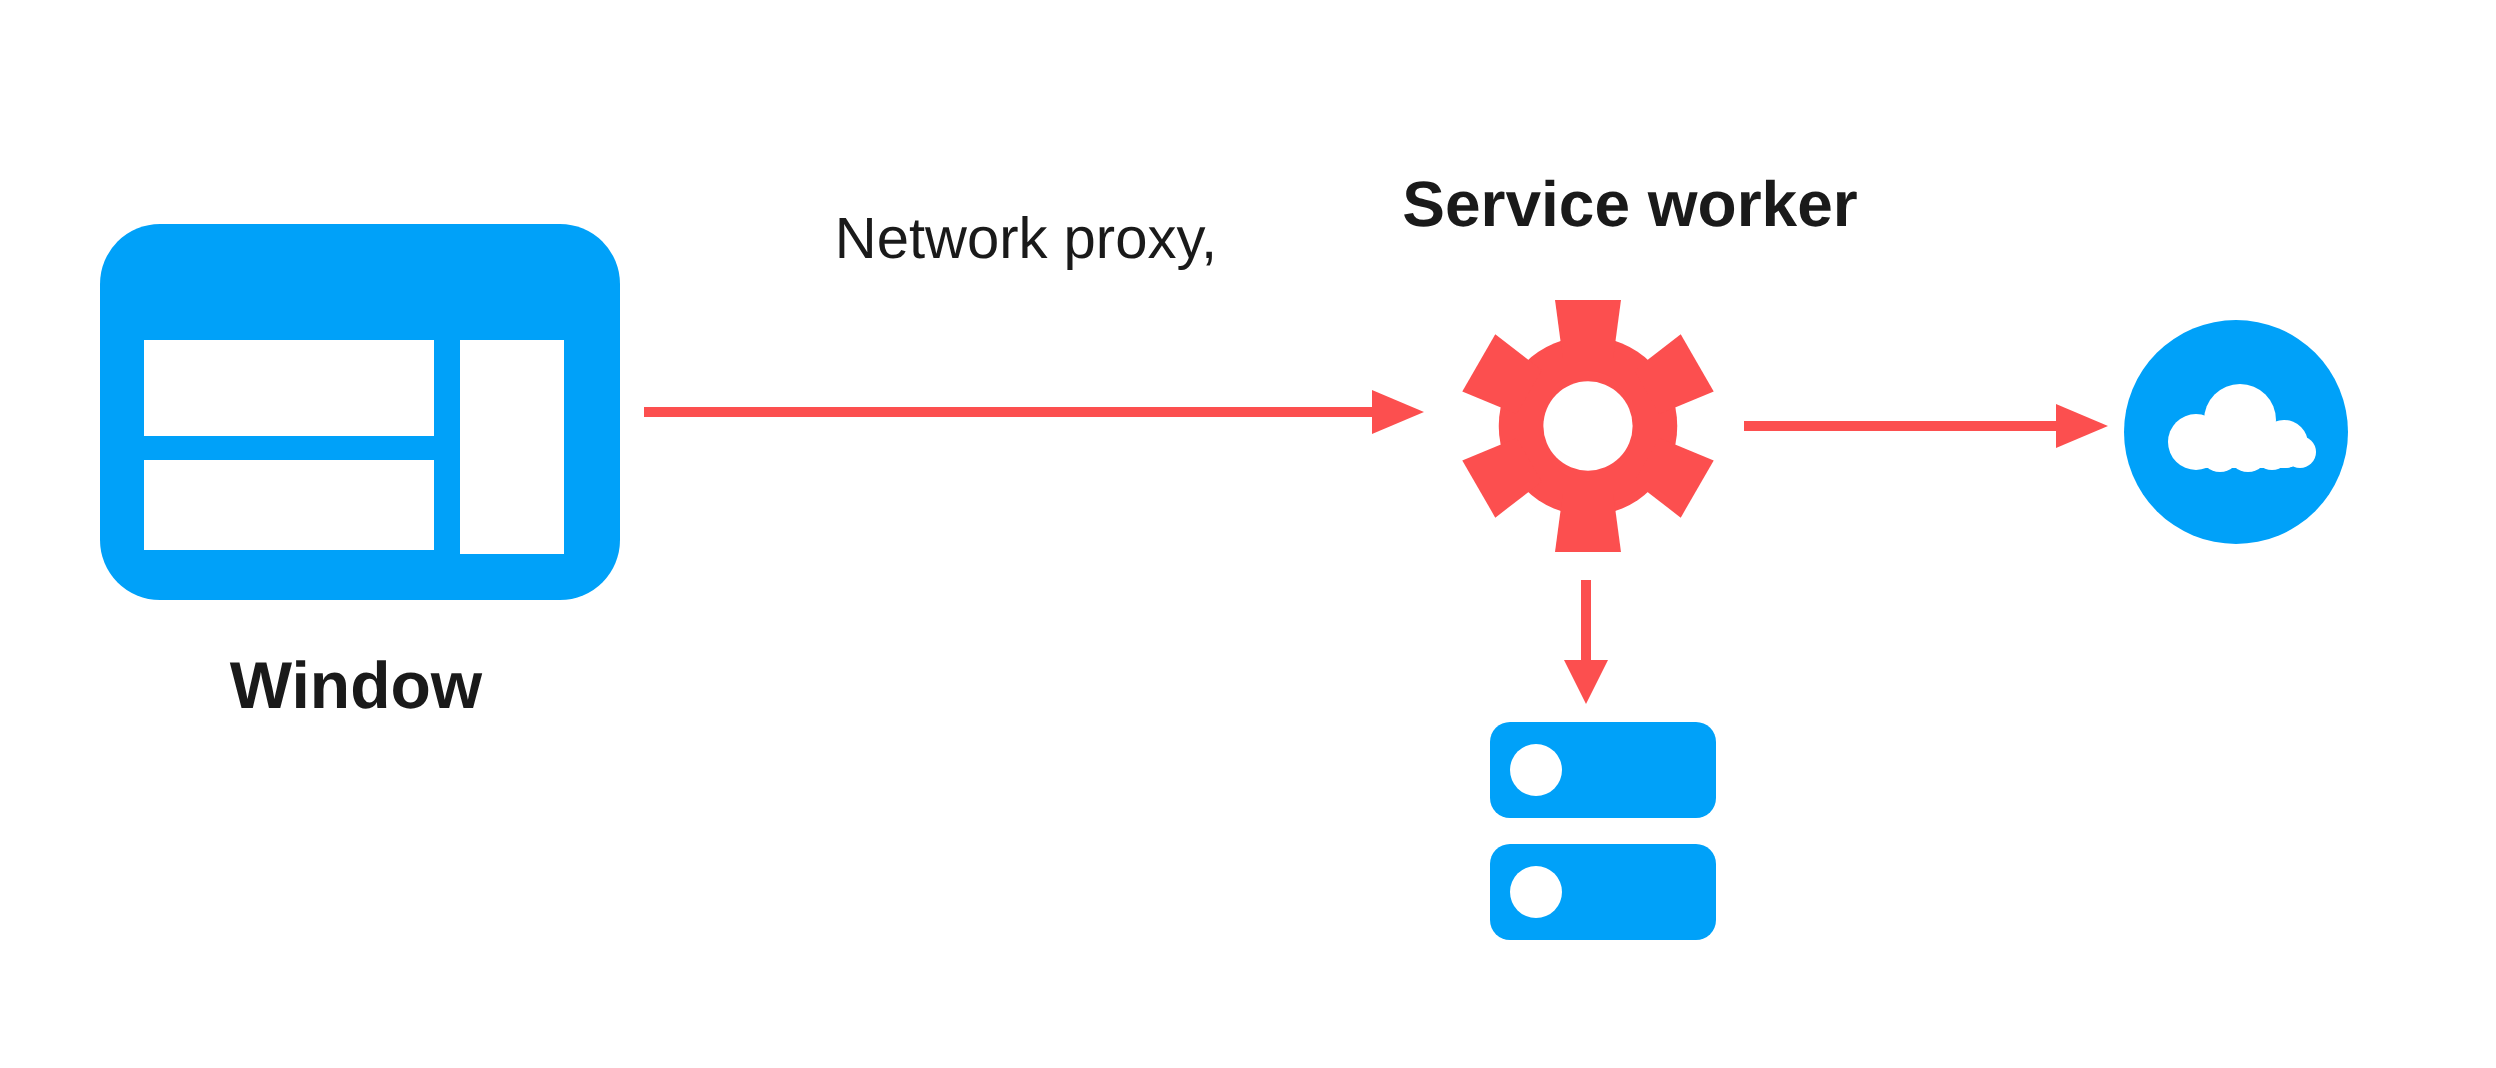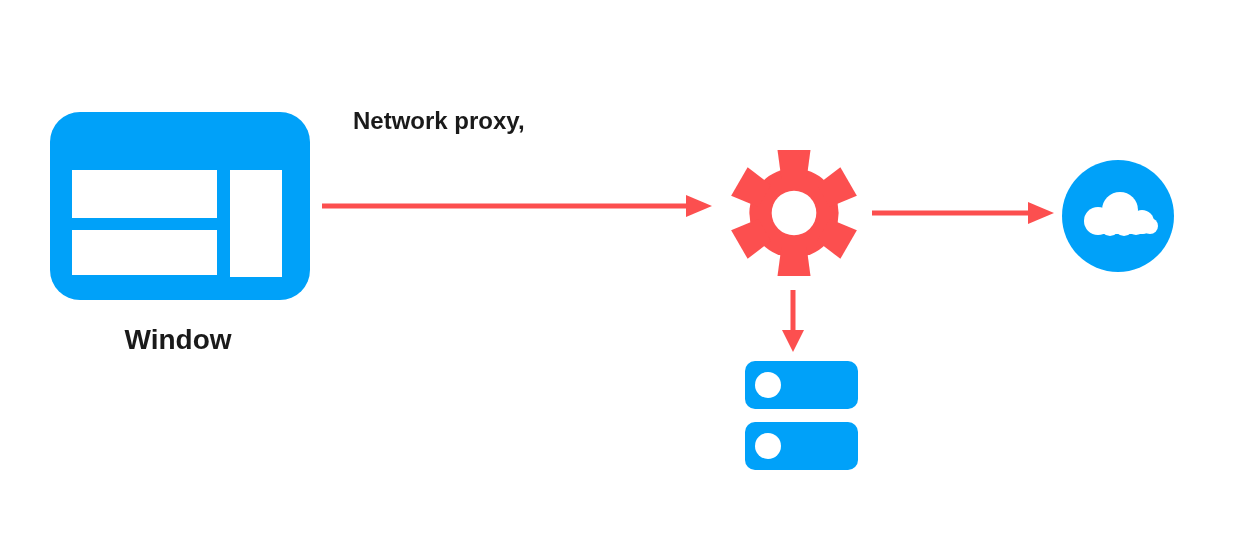--- a/index.html
+++ b/index.html
@@ -34,33 +34,34 @@
   }
   .window-icon .bar-top    { left: 22px; top: 58px;  width: 145px; height: 48px; }
   .window-icon .bar-bottom { left: 22px; top: 118px; width: 145px; height: 45px; }
   .window-icon .bar-side   { left: 180px; top: 58px; width: 52px;  height: 107px; }
 
   .window-label {
     position: absolute;
     left: 28px; top: 324px;
     width: 300px;
     text-align: center;
-    font-size: 28px;
+    font-size: 33px;
     font-weight: 700;
     color: var(--text);
   }
 
   
   .edge-label {
     position: absolute;
     left: 353px; top: 102px;
     width: 320px;
-    font-size: 24px;
+    text-align: center;
+    font-size: 29px;
     line-height: 37px;
-    font-weight: 700;
+    font-weight: 400;
     color: var(--text);
   }
 
   
   .sw-title {
     position: absolute;
     left: 665px; top: 84px;
     width: 300px;
     text-align: center;
     font-size: 32px;
@@ -113,20 +114,21 @@
 
   <div class="edge-label">
     <span>Network proxy,</span><br>
   </div>
 
   <svg class="arrow arrow-right-1" width="395" height="24" viewBox="0 0 395 24">
     <line class="stroke-red" x1="2" y1="12" x2="368" y2="12" stroke-width="5"></line>
     <polygon class="fill-red" points="366,1 366,23 392,12"></polygon>
   </svg>
 
+  <div class="sw-title">Service worker</div>
   <svg class="gear-svg" width="130" height="130" viewBox="0 0 134 134">
     <g class="fill-red">
       <circle cx="67" cy="67" r="46"></circle>
       <polygon points="50,2 84,2 80,32 54,32"></polygon>
       <polygon points="50,2 84,2 80,32 54,32" transform="rotate(60 67 67)"></polygon>
       <polygon points="50,2 84,2 80,32 54,32" transform="rotate(120 67 67)"></polygon>
       <polygon points="50,2 84,2 80,32 54,32" transform="rotate(180 67 67)"></polygon>
       <polygon points="50,2 84,2 80,32 54,32" transform="rotate(240 67 67)"></polygon>
       <polygon points="50,2 84,2 80,32 54,32" transform="rotate(300 67 67)"></polygon>
     </g>

